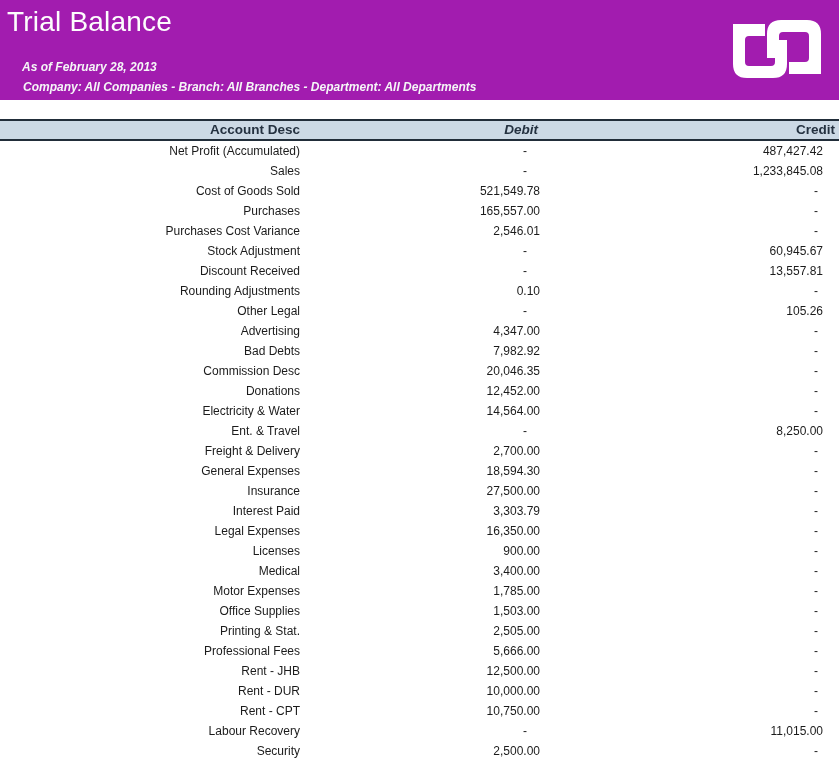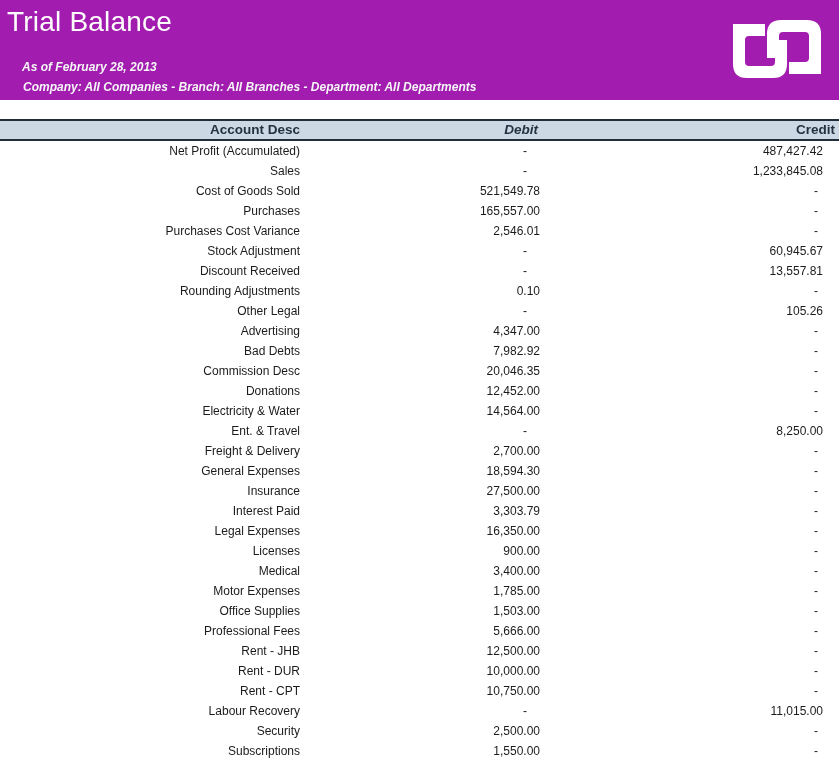--- a/index.html
+++ b/index.html
@@ -244,20 +244,25 @@
         <td class="cell-debit">1,785.00</td>
         <td class="cell-credit dash">-</td>
       </tr>
 
       <tr>
         <td class="cell-account">Office Supplies</td>
         <td class="cell-debit">1,503.00</td>
         <td class="cell-credit dash">-</td>
       </tr>
 
+      <tr>
+        <td class="cell-account">Printing &amp; Stat.</td>
+        <td class="cell-debit">2,505.00</td>
+        <td class="cell-credit dash">-</td>
+      </tr>
 
       <tr>
         <td class="cell-account">Professional Fees</td>
         <td class="cell-debit">5,666.00</td>
         <td class="cell-credit dash">-</td>
       </tr>
 
       <tr>
         <td class="cell-account">Rent - JHB</td>
         <td class="cell-debit">12,500.00</td>

